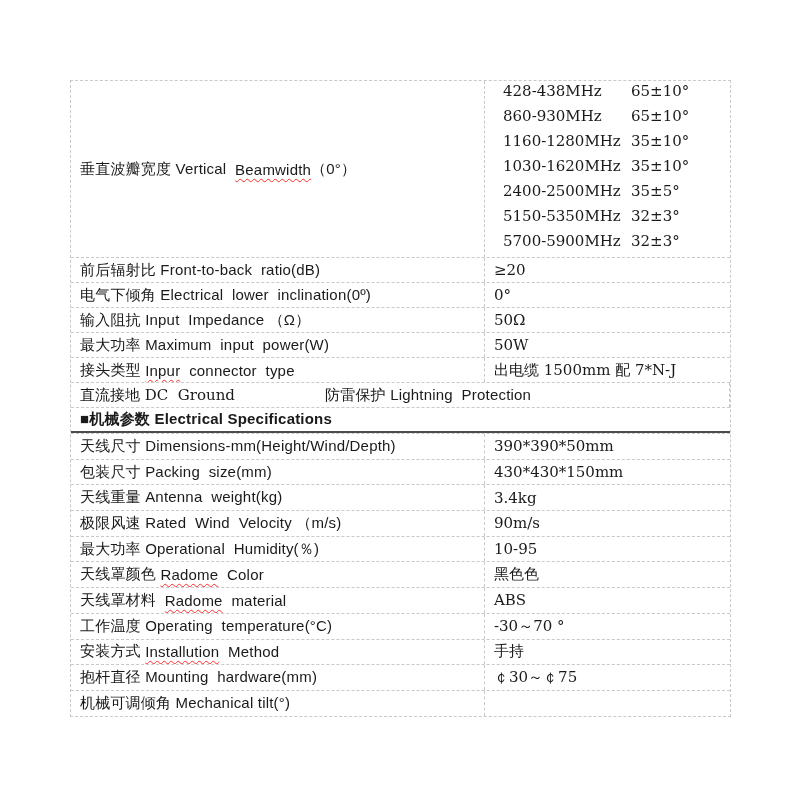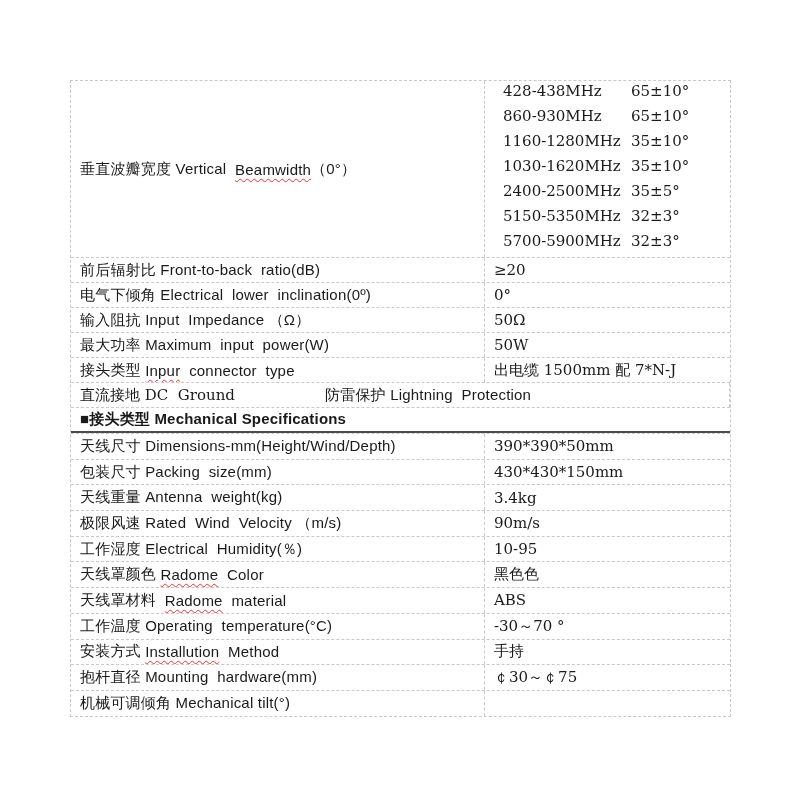--- a/index.html
+++ b/index.html
@@ -118,41 +118,41 @@
   <div class="row">
     <div class="cell label"><span>接头类型 </span><span class="misspelled">Inpur</span><span>  connector  type</span></div>
     <div class="cell value">出电缆 1500mm 配 7*N-J</div>
   </div>
   <div class="row">
     <div class="cell value">直流接地 DC  Ground</div>
     <div class="cell label"><span>防雷保护 Lightning  Protection</span><span class="misspelled"></span><span></span></div>
   </div>
 
   <div class="section-row">
-    <span>■接头类型 Mechanical Specifications</span>
+    <span>■机械参数 Electrical Specifications</span>
   </div>
 
   <div class="row mech-row">
     <div class="cell label"><span>天线尺寸 Dimensions-mm(Height/Wind/Depth)</span><span class="misspelled"></span><span></span></div>
     <div class="cell value">390*390*50mm</div>
   </div>
   <div class="row mech-row">
     <div class="cell label"><span>包装尺寸 Packing  size(mm)</span><span class="misspelled"></span><span></span></div>
     <div class="cell value">430*430*150mm</div>
   </div>
   <div class="row mech-row">
     <div class="cell label"><span>天线重量 Antenna  weight(kg)</span><span class="misspelled"></span><span></span></div>
     <div class="cell value">3.4kg</div>
   </div>
   <div class="row mech-row">
     <div class="cell label"><span>极限风速 Rated  Wind  Velocity （m/s)</span><span class="misspelled"></span><span></span></div>
     <div class="cell value">90m/s</div>
   </div>
   <div class="row mech-row">
-    <div class="cell label"><span>工作湿度 Electrical  Humidity(％)</span><span class="misspelled"></span><span></span></div>
+    <div class="cell label"><span>最大功率 Operational  Humidity(％)</span><span class="misspelled"></span><span></span></div>
     <div class="cell value">10-95</div>
   </div>
   <div class="row mech-row">
     <div class="cell label"><span>天线罩颜色 </span><span class="misspelled">Radome</span><span>  Color</span></div>
     <div class="cell value">黑色色</div>
   </div>
   <div class="row mech-row">
     <div class="cell label"><span>天线罩材料  </span><span class="misspelled">Radome</span><span>  material</span></div>
     <div class="cell value">ABS</div>
   </div>

